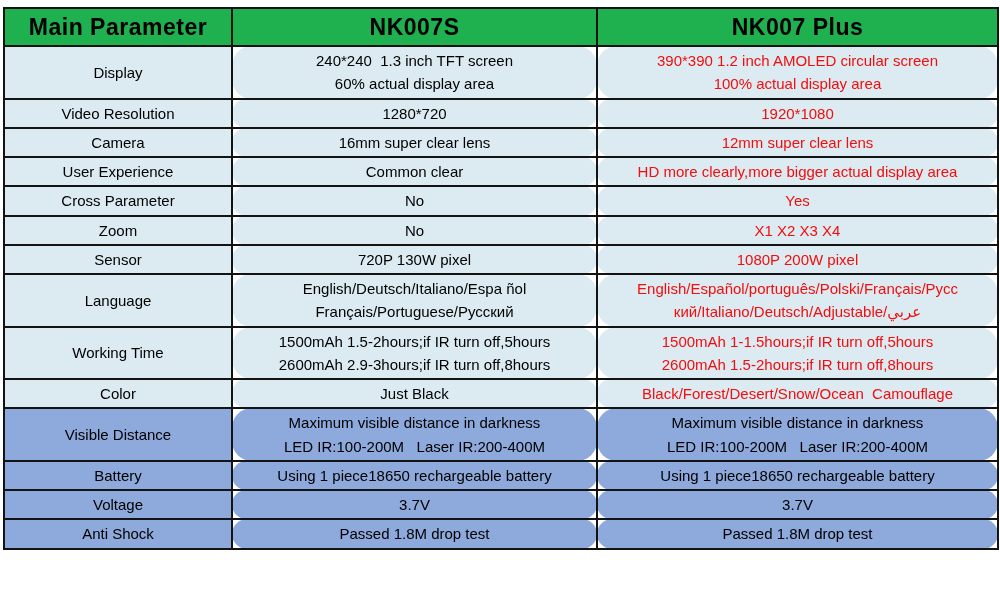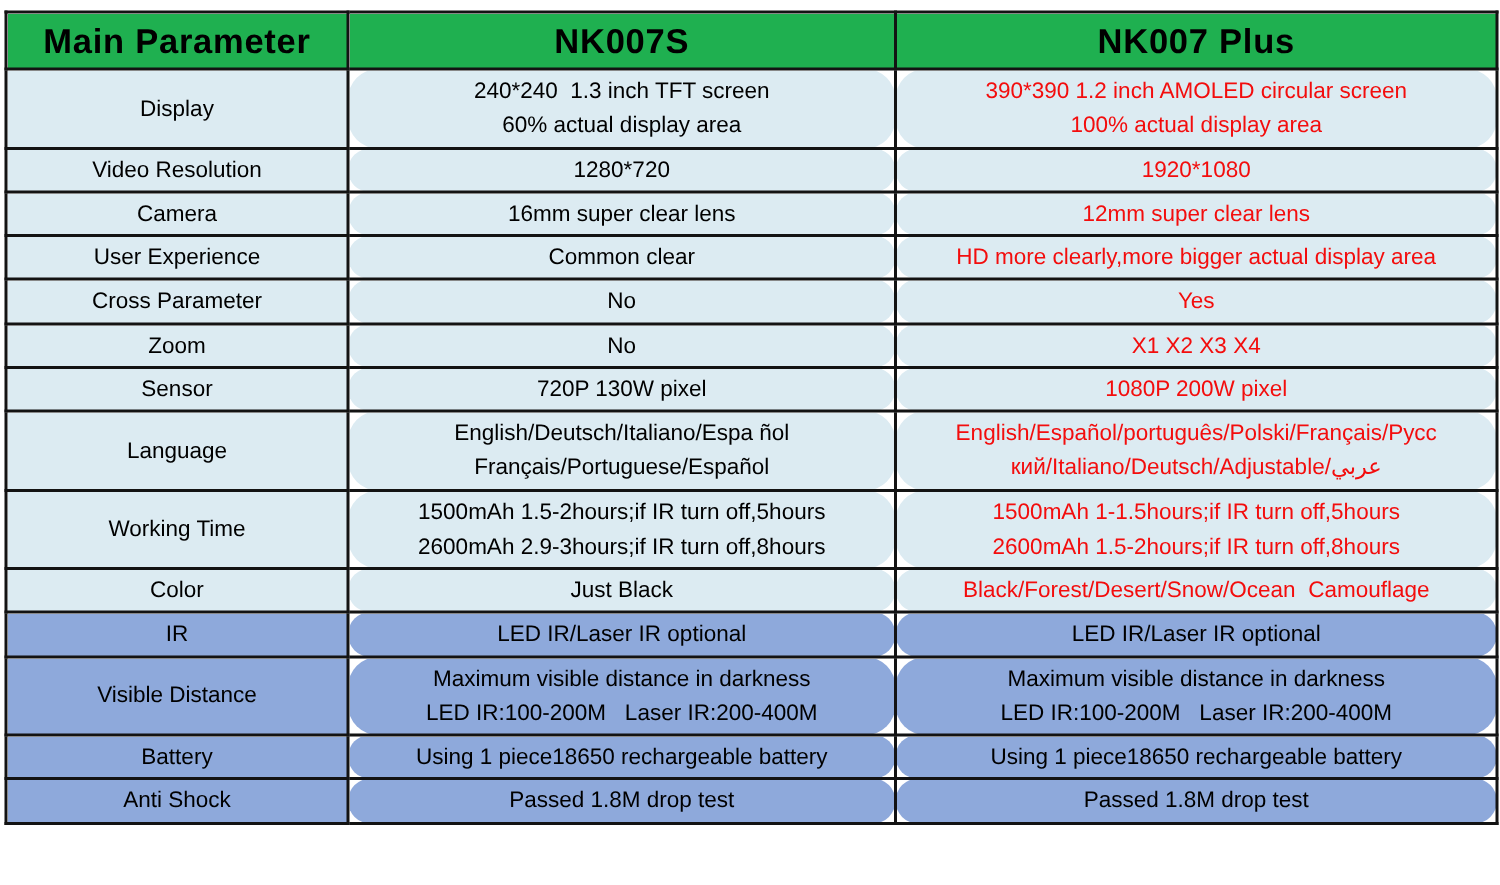--- a/index.html
+++ b/index.html
@@ -130,21 +130,21 @@
             <div class="line">720P 130W pixel</div>
           </td>
           <td class="val red">
             <div class="line">1080P 200W pixel</div>
           </td>
         </tr>
         <tr class="light">
           <td class="param">Language</td>
           <td class="val black">
             <div class="line">English/Deutsch/Italiano/Espa ñol</div>
-            <div class="line">Français/Portuguese/Español</div>
+            <div class="line">Français/Portuguese/Русский</div>
           </td>
           <td class="val red">
             <div class="line">English/Español/português/Polski/Français/Русс</div>
             <div class="line">кий/Italiano/Deutsch/Adjustable/عربي</div>
           </td>
         </tr>
         <tr class="light">
           <td class="param">Working Time</td>
           <td class="val black">
             <div class="line">1500mAh 1.5-2hours;if IR turn off,5hours</div>
@@ -158,46 +158,46 @@
         <tr class="light">
           <td class="param">Color</td>
           <td class="val black">
             <div class="line">Just Black</div>
           </td>
           <td class="val red">
             <div class="line">Black/Forest/Desert/Snow/Ocean  Camouflage</div>
           </td>
         </tr>
         <tr class="dark">
-          <td class="param">IR</td>
-          <td class="val black">
-            <div class="line">LED IR/Laser IR optional</div>
-          </td>
-          <td class="val black">
-            <div class="line">LED IR/Laser IR optional</div>
-          </td>
-        </tr>
-        <tr class="dark">
           <td class="param">Visible Distance</td>
           <td class="val black">
             <div class="line">Maximum visible distance in darkness</div>
             <div class="line">LED IR:100-200M   Laser IR:200-400M</div>
           </td>
           <td class="val black">
             <div class="line">Maximum visible distance in darkness</div>
             <div class="line">LED IR:100-200M   Laser IR:200-400M</div>
           </td>
         </tr>
         <tr class="dark">
           <td class="param">Battery</td>
           <td class="val black">
             <div class="line">Using 1 piece18650 rechargeable battery</div>
           </td>
           <td class="val black">
             <div class="line">Using 1 piece18650 rechargeable battery</div>
+          </td>
+        </tr>
+        <tr class="dark">
+          <td class="param">Voltage</td>
+          <td class="val black">
+            <div class="line">3.7V</div>
+          </td>
+          <td class="val black">
+            <div class="line">3.7V</div>
           </td>
         </tr>
         <tr class="dark">
           <td class="param">Anti Shock</td>
           <td class="val black">
             <div class="line">Passed 1.8M drop test</div>
           </td>
           <td class="val black">
             <div class="line">Passed 1.8M drop test</div>
           </td>

